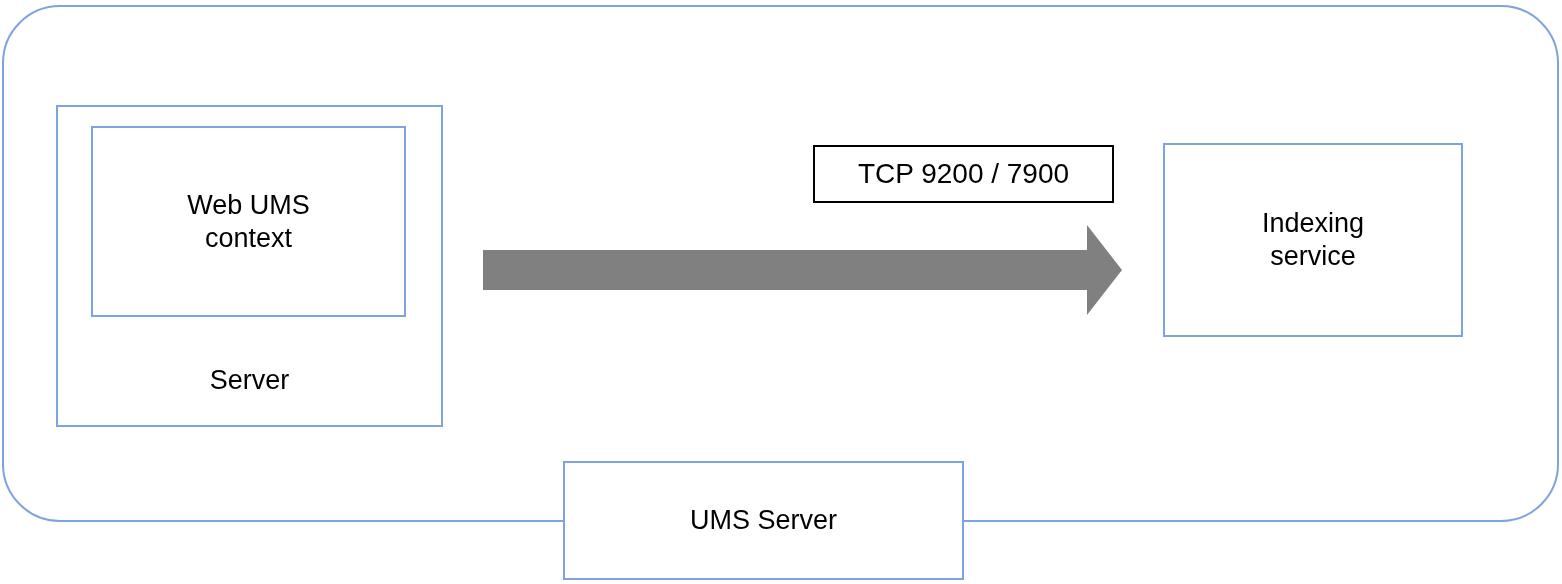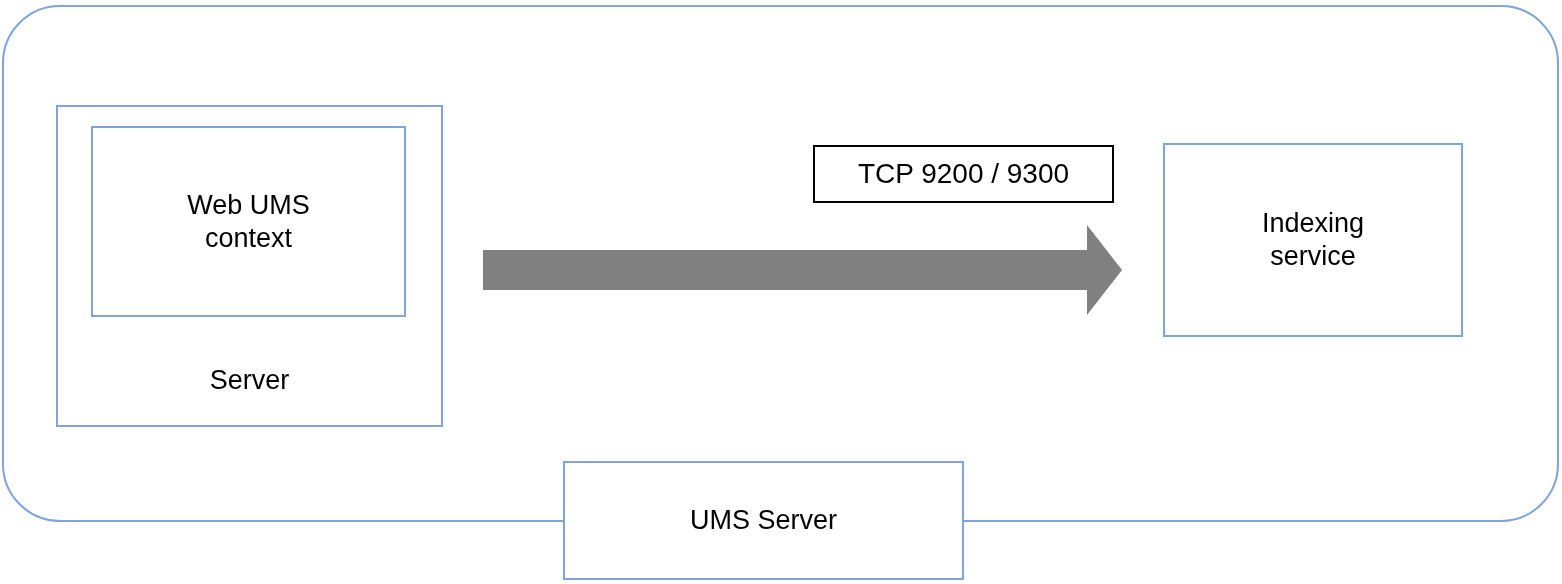--- a/index.html
+++ b/index.html
@@ -144,21 +144,21 @@
 context</span>
   </div>
 
   <div id="indexing-connector-arrow">
     <svg viewBox="0 0 645 96" preserveAspectRatio="none">
       <polygon points="3,28 607,28 607,3 642,48 607,93 607,68 3,68" fill="#808080"></polygon>
     </svg>
   </div>
 
   <div class="shape" id="protocol-label-box">
-    <span class="shape-label">TCP 9200 / 9300</span>
+    <span class="shape-label">TCP 9200 / 7900</span>
   </div>
 
   <div class="shape" id="indexing-service-box">
     <span class="shape-label">Indexing
 service</span>
   </div>
 
   <div class="shape" id="ums-server-label-box">
     <span class="shape-label">UMS Server</span>
   </div>

